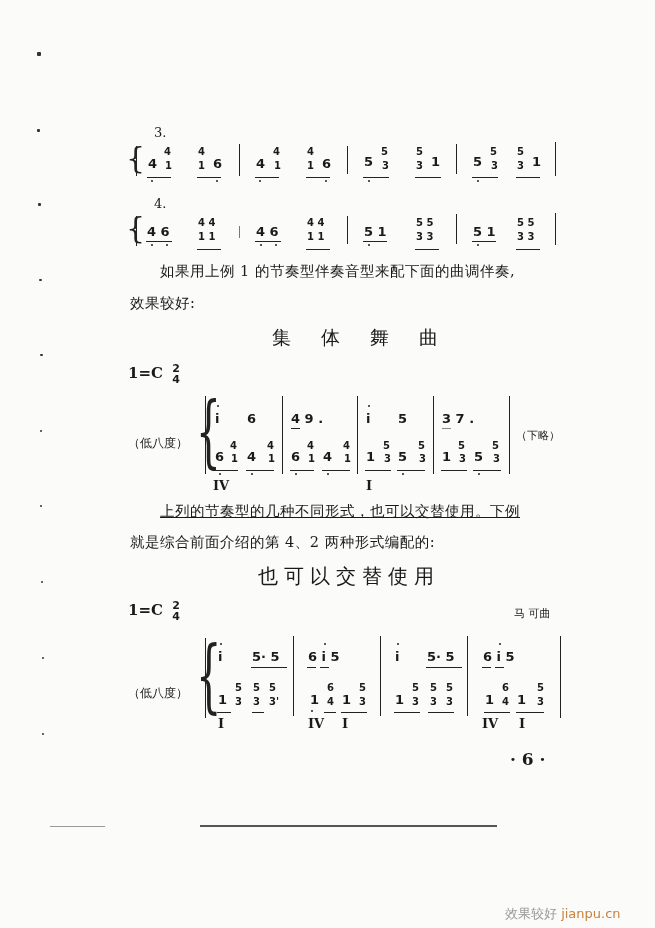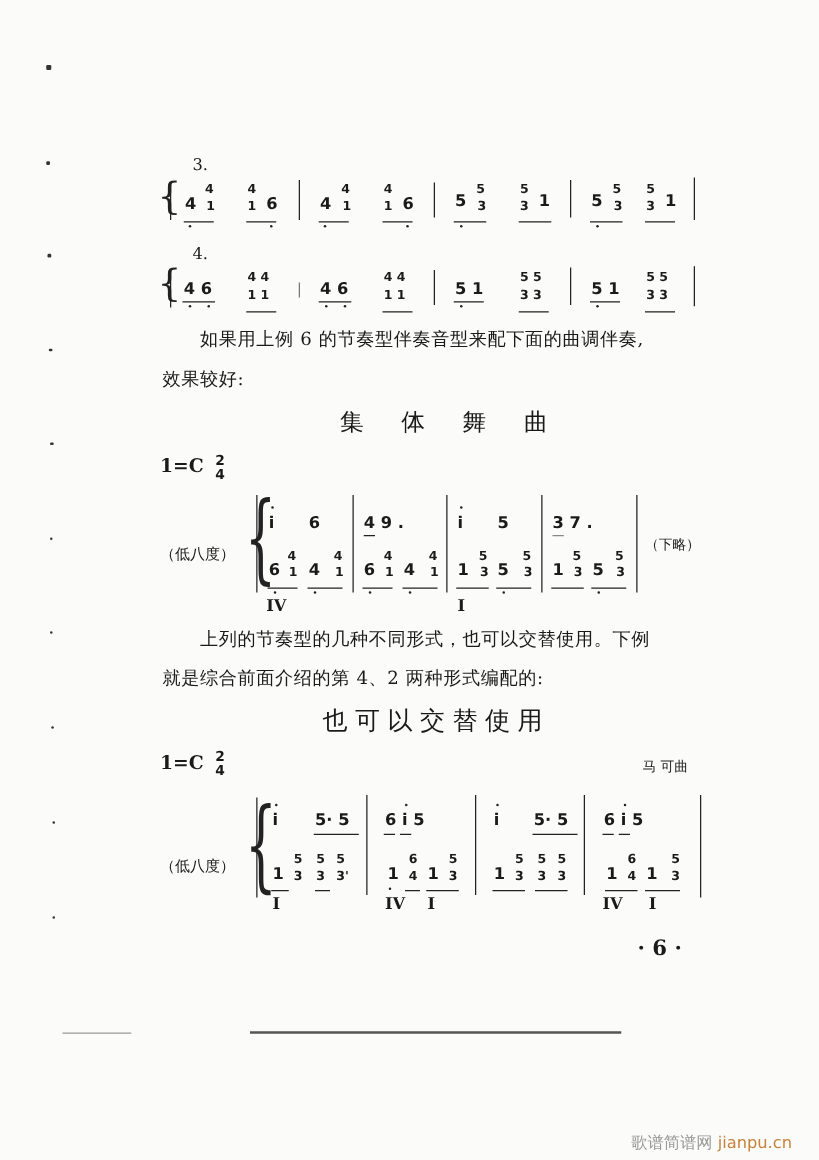--- a/index.html
+++ b/index.html
@@ -123,21 +123,21 @@
 
   <div class="num" style="left:473px;top:225px;">5 1</div>
   <div class="ul" style="left:472px;top:241px;width:24px;"></div>
   <div class="dot" style="left:477px;top:244px;"></div>
   <div class="num sm" style="left:517px;top:218px;">5 5</div>
   <div class="num sm" style="left:517px;top:232px;">3 3</div>
   <div class="ul" style="left:516px;top:249px;width:24px;"></div>
   <div class="bar" style="left:555px;top:213px;height:32px;"></div>
 </section>
 
-<div class="para" style="left:160px;top:262px;">如果用上例 6 的节奏型伴奏音型来配下面的曲调伴奏,</div>
+<div class="para" style="left:160px;top:262px;">如果用上例 1 的节奏型伴奏音型来配下面的曲调伴奏,</div>
 <div class="para" style="left:130px;top:294px;">效果较好:</div>
 
 <div class="title" style="left:272px;top:325px;">集 体 舞 曲</div>
 <div class="key" style="left:128px;top:363px;">
   <span>1=C</span>
   <span class="frac">
     <span>2</span><br>
     <span>4</span>
   </span>
 </div>
@@ -201,21 +201,21 @@
   <div class="num sm" style="left:492px;top:441px;">5</div>
   <div class="num sm" style="left:493px;top:454px;">3</div>
   <div class="ul" style="left:441px;top:470px;width:26px;"></div>
   <div class="ul" style="left:473px;top:470px;width:28px;"></div>
   <div class="dot" style="left:478px;top:473px;"></div>
 
   <div class="roman" style="left:213px;top:478px;">IV</div>
   <div class="roman" style="left:366px;top:478px;">I</div>
 </section>
 
-<div class="para" style="left:160px;top:502px;">上列的节奏型的几种不同形式，也可以交替使用。下例</div>
+<div class="para" style="left:160px;top:502px;text-decoration:underline;">上列的节奏型的几种不同形式，也可以交替使用。下例</div>
 <div class="para" style="left:130px;top:533px;">就是综合前面介绍的第 4、2 两种形式编配的:</div>
 
 <div class="title" style="left:258px;top:563px;letter-spacing:6px;font-size:20px;">也可以交替使用</div>
 <div class="key" style="left:128px;top:600px;">
   <span>1=C</span>
   <span class="frac">
     <span>2</span><br>
     <span>4</span>
   </span>
 </div>
@@ -294,15 +294,15 @@
   <div class="roman" style="left:482px;top:716px;">IV</div>
   <div class="roman" style="left:519px;top:716px;">I</div>
 </section>
 
 <div class="pagenum" style="left:510px;top:749px;">· 6 ·</div>
 
 <div class="fline" style="left:50px;top:826px;width:55px;height:1px;background:#999;"></div>
 <div class="fline" style="left:200px;top:825px;width:297px;"></div>
 
 <div class="wm" style="left:505px;top:905px;">
-  <span>歌谱简谱网</span>
+  <span>效果较好</span>
   <span class="url">jianpu.cn</span>
 </div>
 
 </body></html>

